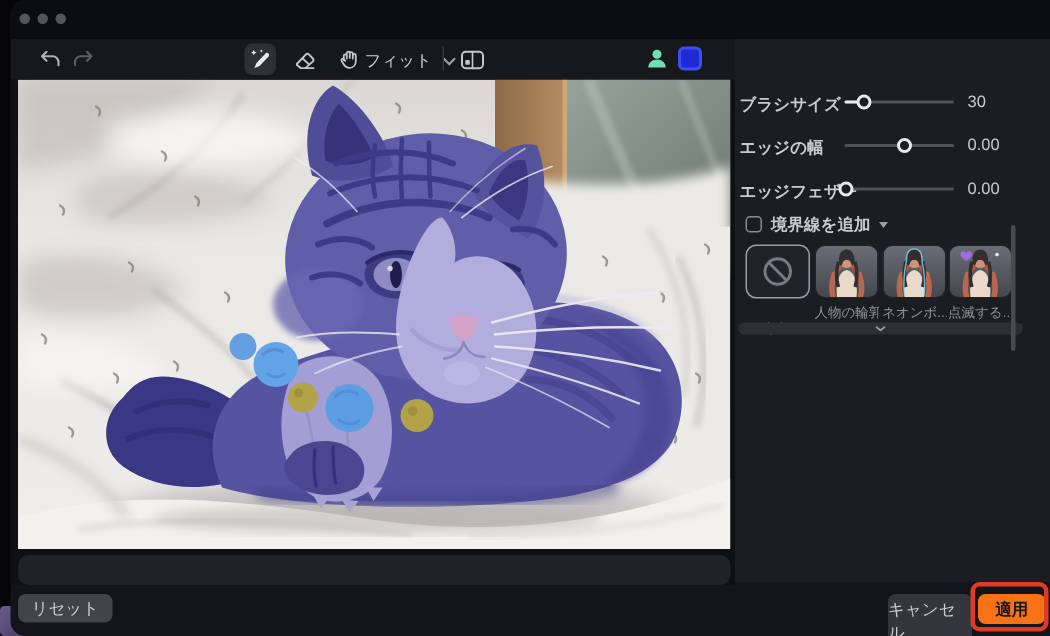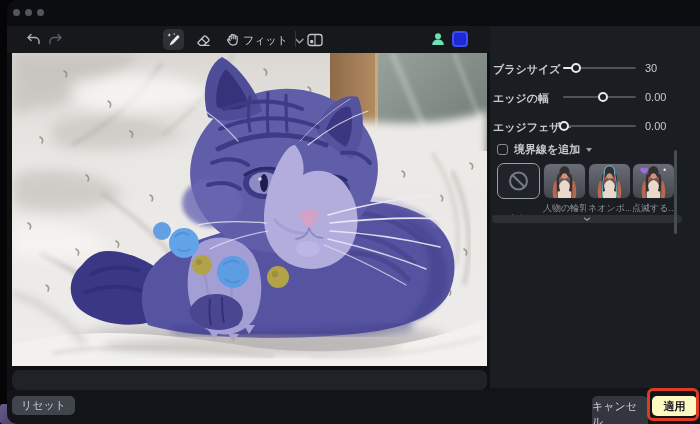--- a/index.html
+++ b/index.html
@@ -64,21 +64,21 @@
     overflow:hidden; }
   .expander { background:#2c3036; border-radius:4px; display:flex;
     align-items:center; justify-content:center; }
   .vscroll { width:3px; background:#474b52; border-radius:2px; }
 
   
   .btn { display:flex; align-items:center; justify-content:center;
     border-radius:5px; font-size:11px; }
   .btn-gray { background:#40444b; color:#ccd0d5;text-align:center; }
   .btn-cancel { background:#33373d; color:#ccd0d5; }
-  .btn-apply { background:#fef9c3; color:#15171a; font-weight:bold; }
+  .btn-apply { background:#f97316; color:#15171a; font-weight:bold; }
   .red-box { border:3px solid #df3a23; border-radius:6px; background:transparent; }
 
   .swatch { width:16px; height:16px; border-radius:4px; background:#1e2ad4;
     border:2px solid #3d4df2; }
 </style>
 </head>
 <body>
 
 <div class="abs desk-sliver"></div>
 

